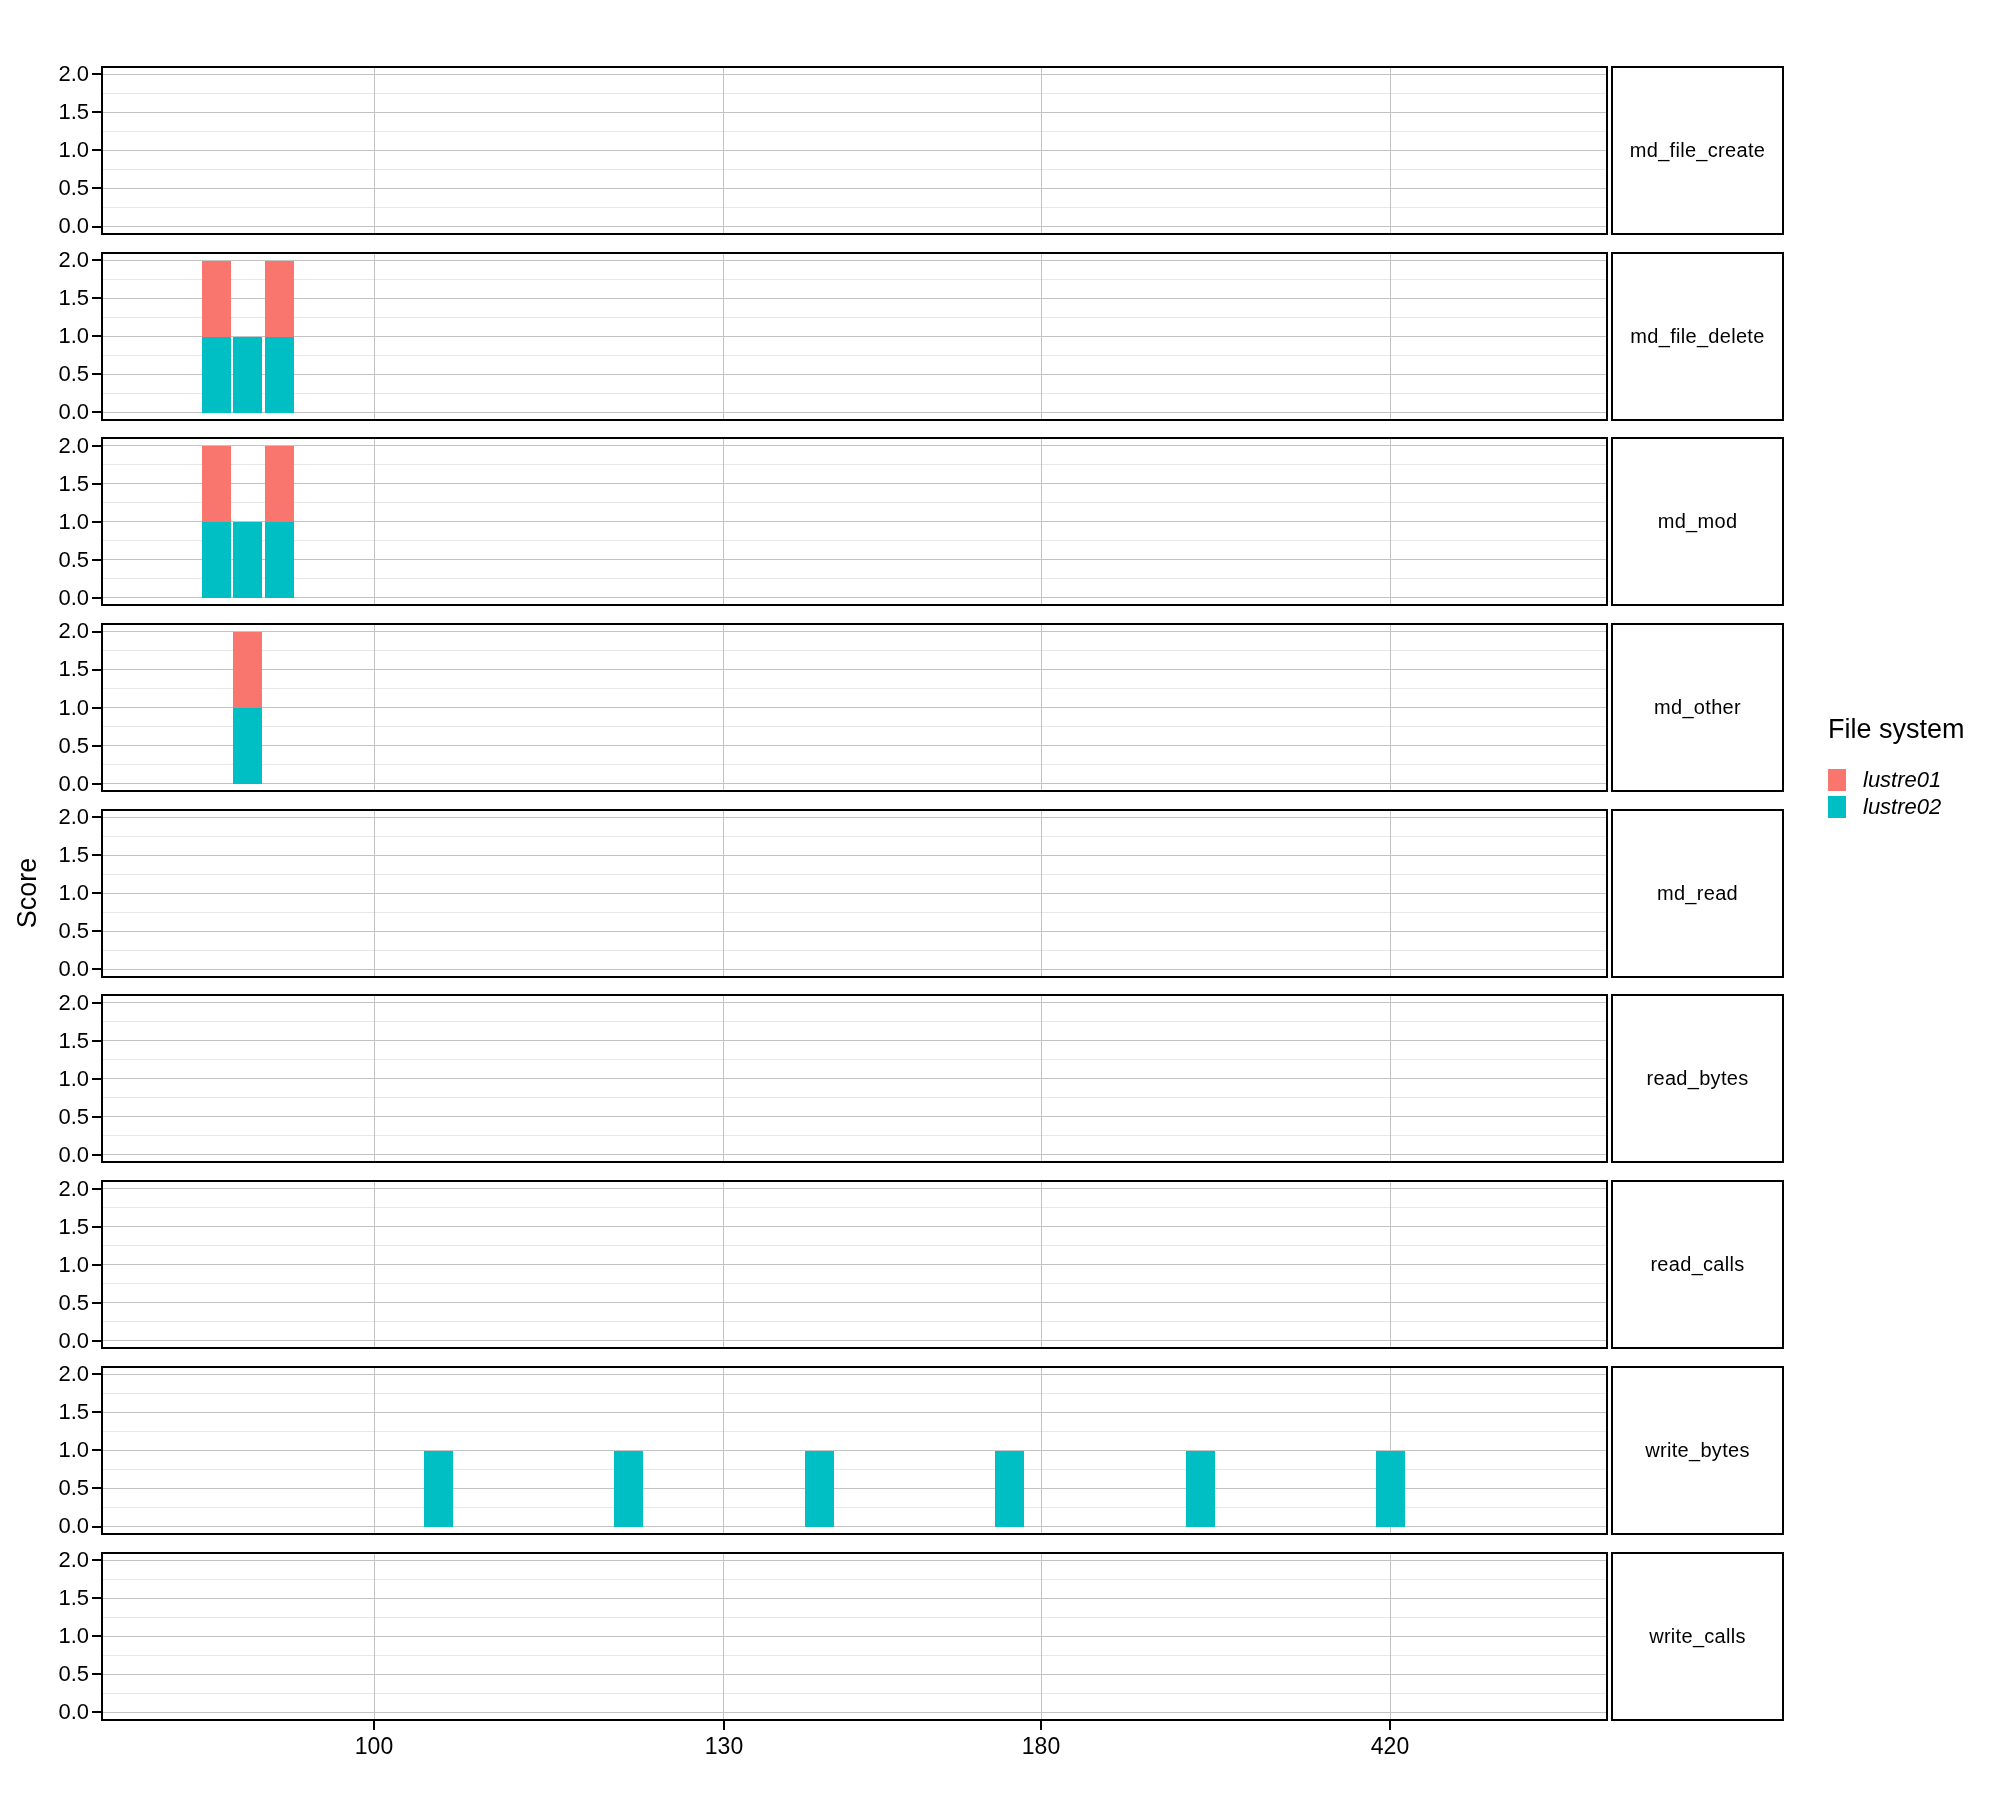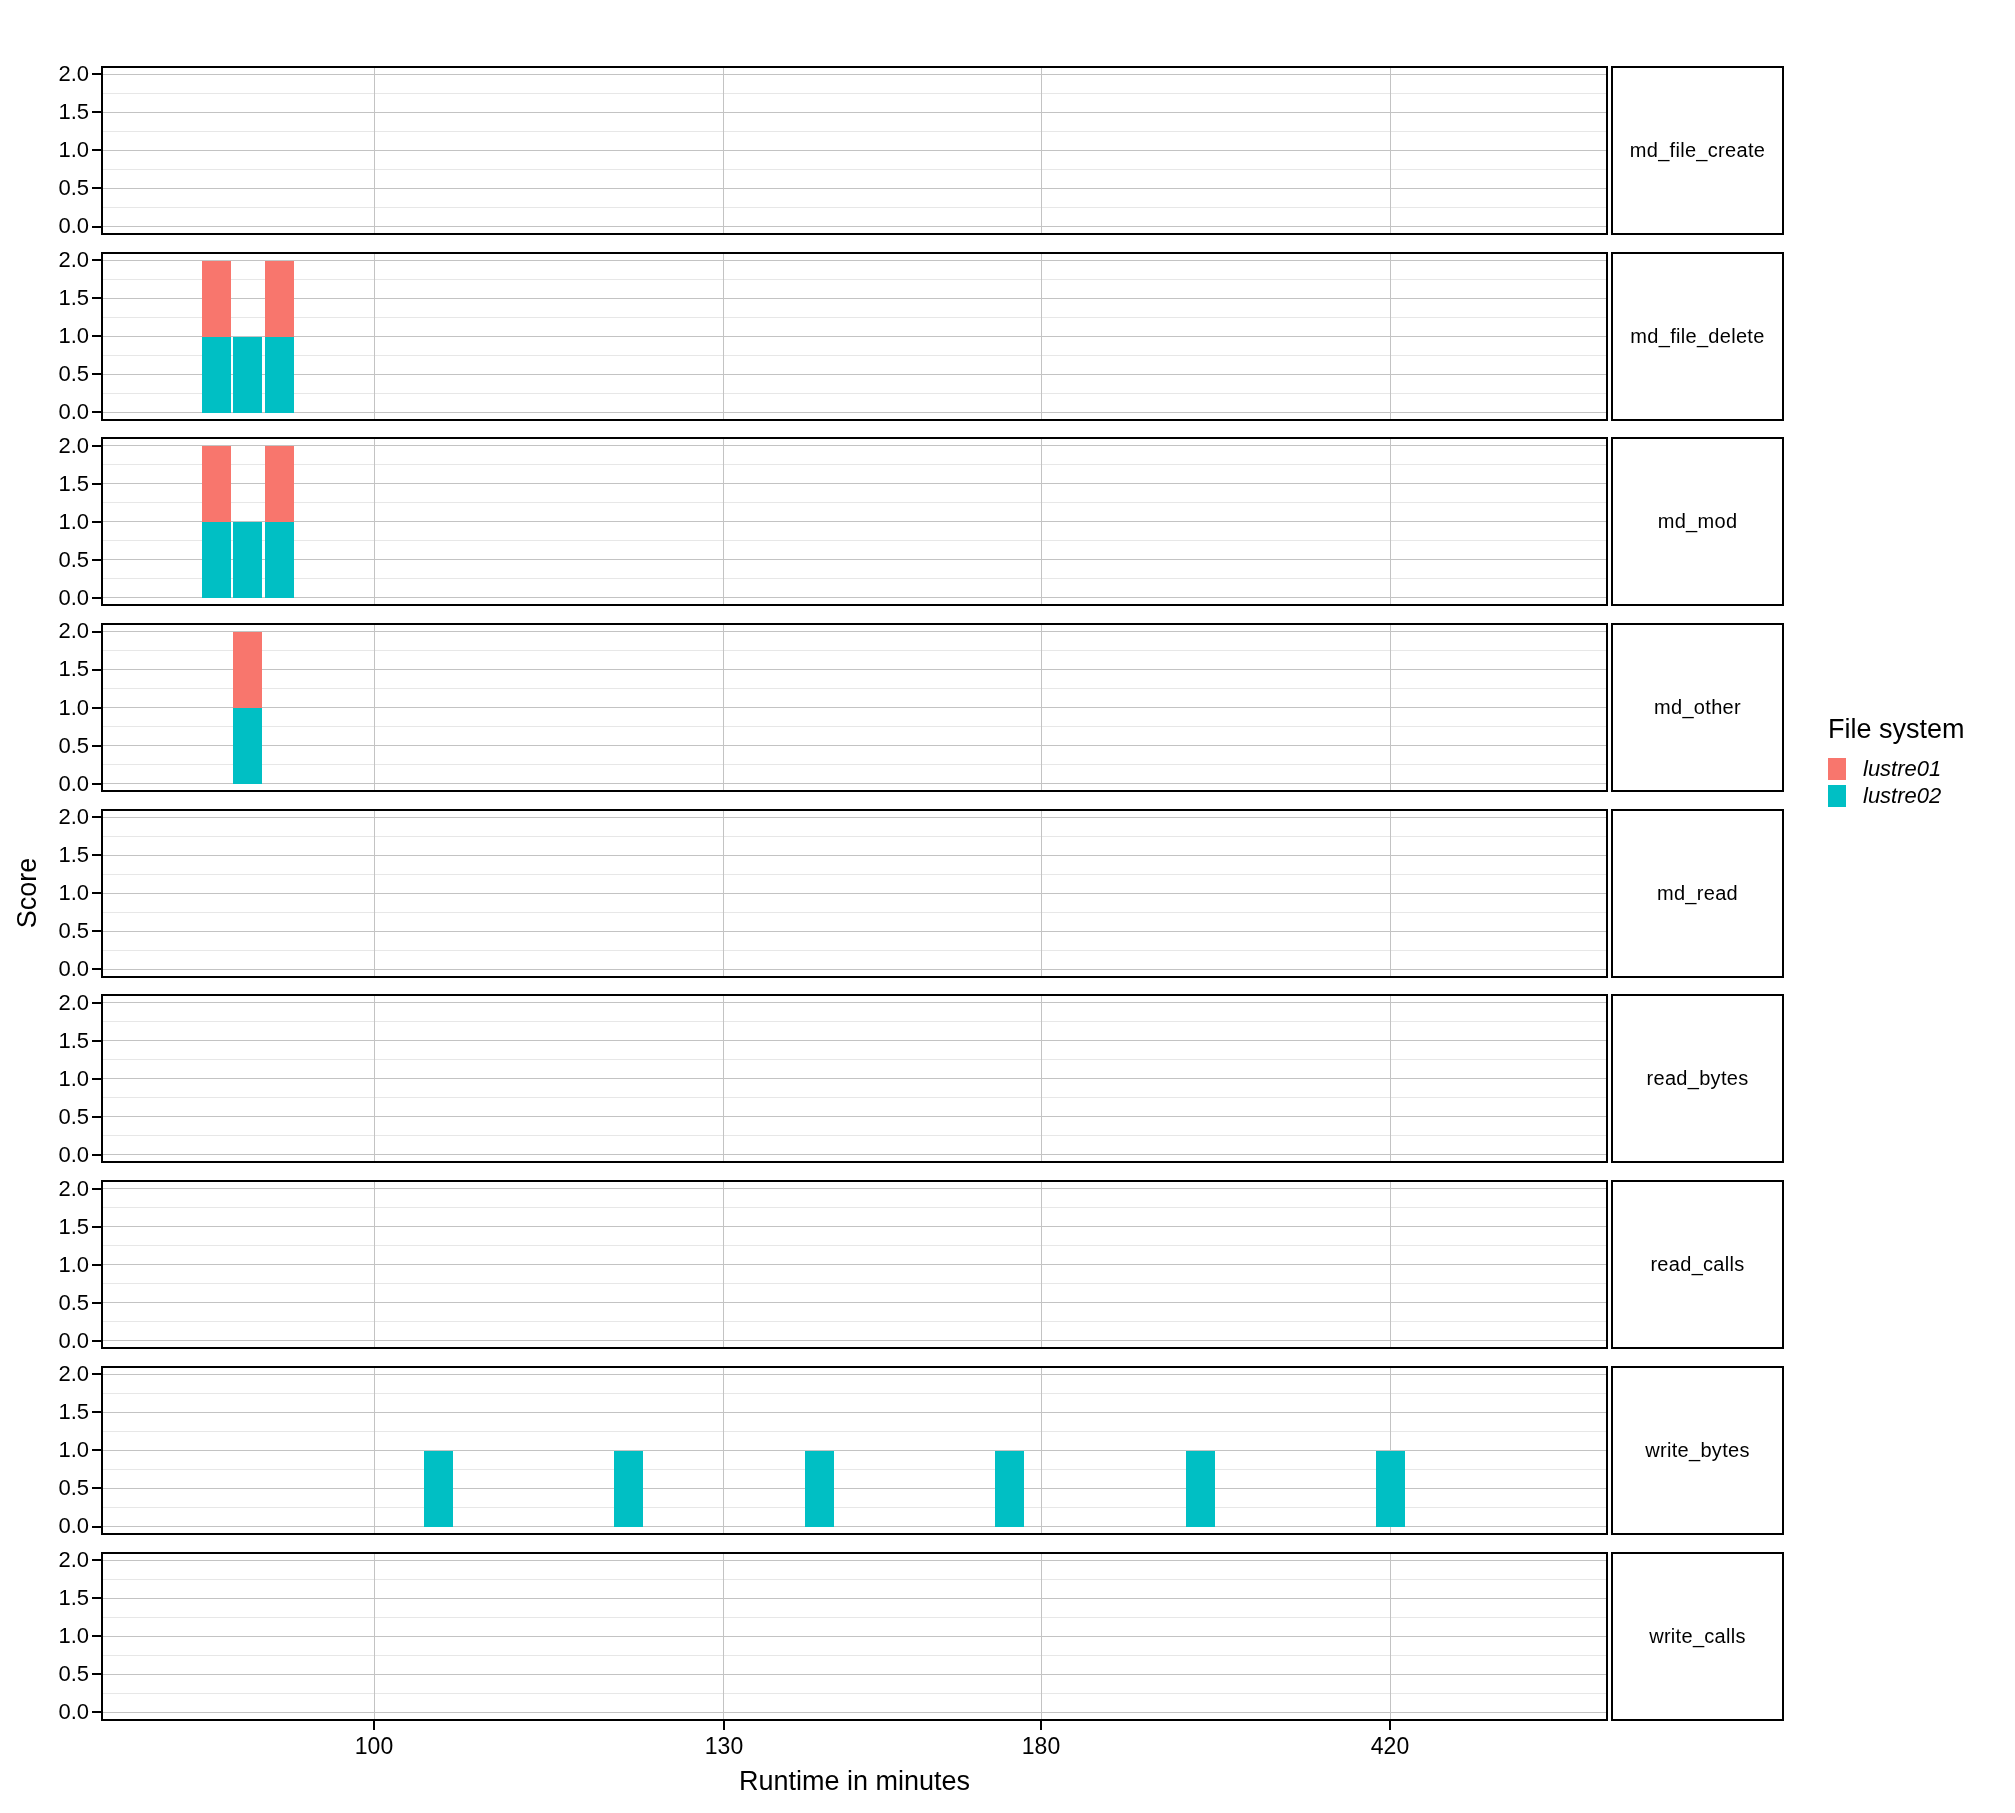--- a/index.html
+++ b/index.html
@@ -17,21 +17,21 @@
   .gridline-h{position:absolute;left:0;width:100%;height:1.3px;}
   .gridline-v{position:absolute;top:0;height:100%;width:1.3px;}
   .grid-major{background:#c3c3c3;}
   .grid-minor{background:#e7e7e7;}
   .bar-seg{position:absolute;}
   .y-tick-label{position:absolute;width:54px;text-align:right;font-size:22px;line-height:24px;}
   .x-tick-label{position:absolute;width:94px;text-align:center;font-size:23px;line-height:25.5px;}
   .tick-mark-y{position:absolute;width:8.7px;height:2px;background:#000;}
   .tick-mark-x{position:absolute;width:2px;height:9.4px;background:#000;}
   #legend{position:absolute;left:1828px;top:713px;}
-  #legend-title{font-size:27px;line-height:32px;margin-bottom:10px;white-space:nowrap;}
+  #legend-title{font-size:27px;line-height:32px;margin-bottom:21px;white-space:nowrap;}
   .legend-item{display:flex;align-items:center;height:27px;font-style:italic;}
   .legend-swatch{width:17.5px;height:22px;margin-right:17.5px;flex:0 0 auto;}
   .legend-item-label{font-size:22px;white-space:nowrap;}
 </style>
 </head>
 <body>
 
 <div id="page">
   <div id="y-axis-title">
     <span>Score</span>
@@ -311,21 +311,20 @@
   <div id="x-axis">
       <div class="tick-mark-x" style="left: 373px; top: 1721px;"></div>
       <div class="x-tick-label" style="left: 327px; top: 1734px;">100</div>
       <div class="tick-mark-x" style="left: 723px; top: 1721px;"></div>
       <div class="x-tick-label" style="left: 677px; top: 1734px;">130</div>
       <div class="tick-mark-x" style="left: 1040px; top: 1721px;"></div>
       <div class="x-tick-label" style="left: 994px; top: 1734px;">180</div>
       <div class="tick-mark-x" style="left: 1389px; top: 1721px;"></div>
       <div class="x-tick-label" style="left: 1343px; top: 1734px;">420</div>
     </div>
-  <div id="x-axis-title">Runtime in minutes</div>
   <div id="legend">
     <div id="legend-title">File system</div>
     <div class="legend-item">
       <div class="legend-swatch" style="background: rgb(248, 118, 109);"></div>
       <div class="legend-item-label">lustre01</div>
     </div>
     <div class="legend-item">
       <div class="legend-swatch" style="background: rgb(0, 191, 196);"></div>
       <div class="legend-item-label">lustre02</div>
     </div>

